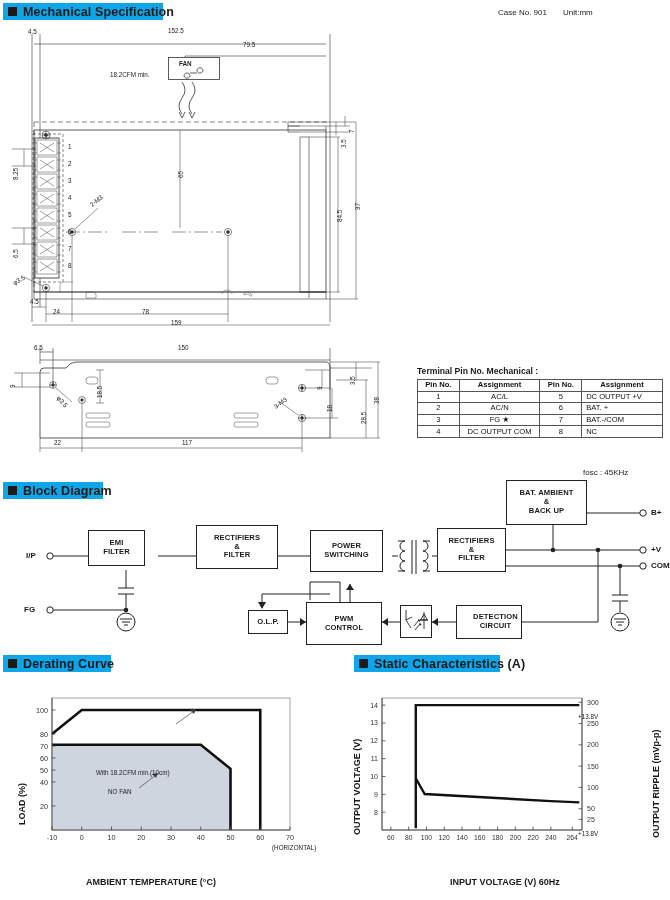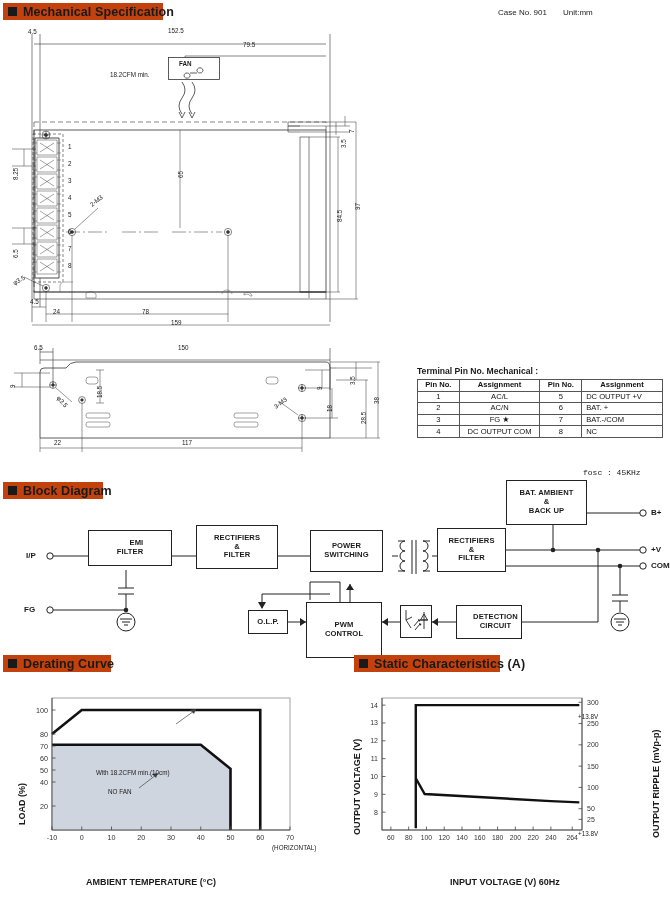--- a/index.html
+++ b/index.html
@@ -10,21 +10,21 @@
     font-family:"Liberation Sans", sans-serif;
     color:#1a1a1a;
     position:relative;
     overflow:hidden;
   }
   .page { position:relative; width:670px; height:900px; }
 
   
   .sec-header {
     position:absolute;
-    background:#c2410c;
+    background:#0ea5e9;
     height:17px;
     display:flex;
     align-items:center;
     padding:0 7px 0 5px;
     font-weight:bold;
     font-size:12.5px;
     letter-spacing:0.1px;
     white-space:nowrap;
   }
   .sec-header .sq {
@@ -438,21 +438,21 @@
         </tr>
       </tbody>
     </table>
   </div>
 
   <div class="sec-header" style="left:3px; top:482px; width:100px;">
     <span class="sq"></span>
     <span>Block Diagram</span>
   </div>
 
-  <div class="t s8" style="left:583px; top:469px;font-family:Liberation Mono, monospace;">fosc : 45KHz</div>
+  <div class="t s8" style="left:583px; top:469px;">fosc : 45KHz</div>
 
   <div class="canvas" style="left:0; top:470px;">
     <svg width="670" height="180" viewBox="0 0 670 180">
       <g stroke="#222" fill="none" stroke-width="1">
 
         <circle cx="50" cy="86" r="3.2" fill="#fff"></circle>
         <line x1="53.2" y1="86" x2="88" y2="86"></line>
 
         <line x1="158" y1="86" x2="196" y2="86"></line>
 
@@ -544,21 +544,21 @@
         <line x1="414" y1="156" x2="419" y2="150"></line>
         <path d="M418 149 l2.5 1 l-1.5 2 z" fill="#222" stroke="none"></path>
         <line x1="415" y1="160" x2="420" y2="154"></line>
         <path d="M419 153 l2.5 1 l-1.5 2 z" fill="#222" stroke="none"></path>
         <path d="M424 142 l0 8 M420 150 l8 0 M424 150 l0 9"></path>
         <path d="M420.5 150 l3.5 -6 l3.5 6 z" fill="none"></path>
       </g>
     </svg>
   </div>
 
-  <div class="bbox" style="left:88px; top:530px; width:84px; height:36px;text-align:right;">
+  <div class="bbox" style="left:88px; top:530px; width:57px; height:36px;">
     <span><span>EMI</span><br><span>FILTER</span></span>
   </div>
 
   <div class="bbox" style="left:196px; top:525px; width:82px; height:44px;">
     <span><span>RECTIFIERS</span><br><span>&amp;</span><br><span>FILTER</span></span>
   </div>
 
   <div class="bbox" style="left:310px; top:530px; width:73px; height:42px;">
     <span><span>POWER</span><br><span>SWITCHING</span></span>
   </div>
@@ -568,21 +568,21 @@
   </div>
 
   <div class="bbox" style="left:506px; top:480px; width:81px; height:45px;">
     <span><span>BAT. AMBIENT</span><br><span>&amp;</span><br><span>BACK UP</span></span>
   </div>
 
   <div class="bbox" style="left:248px; top:610px; width:40px; height:24px;">
     <span>O.L.P.</span>
   </div>
 
-  <div class="bbox" style="left:306px; top:602px; width:76px; height:56px;">
+  <div class="bbox" style="left:306px; top:602px; width:76px; height:43px;">
     <span><span>PWM</span><br><span>CONTROL</span></span>
   </div>
 
   <div class="bbox" style="left:456px; top:605px; width:66px; height:34px;padding-left:13px;">
     <span><span>DETECTION</span><br><span>CIRCUIT</span></span>
   </div>
 
   <div class="t s8 b" style="left:26px; top:552px;">I/P</div>
   <div class="t s8 b" style="left:24px; top:606px;">FG</div>
   <div class="t s8 b" style="left:651px; top:509px;">B+</div>

